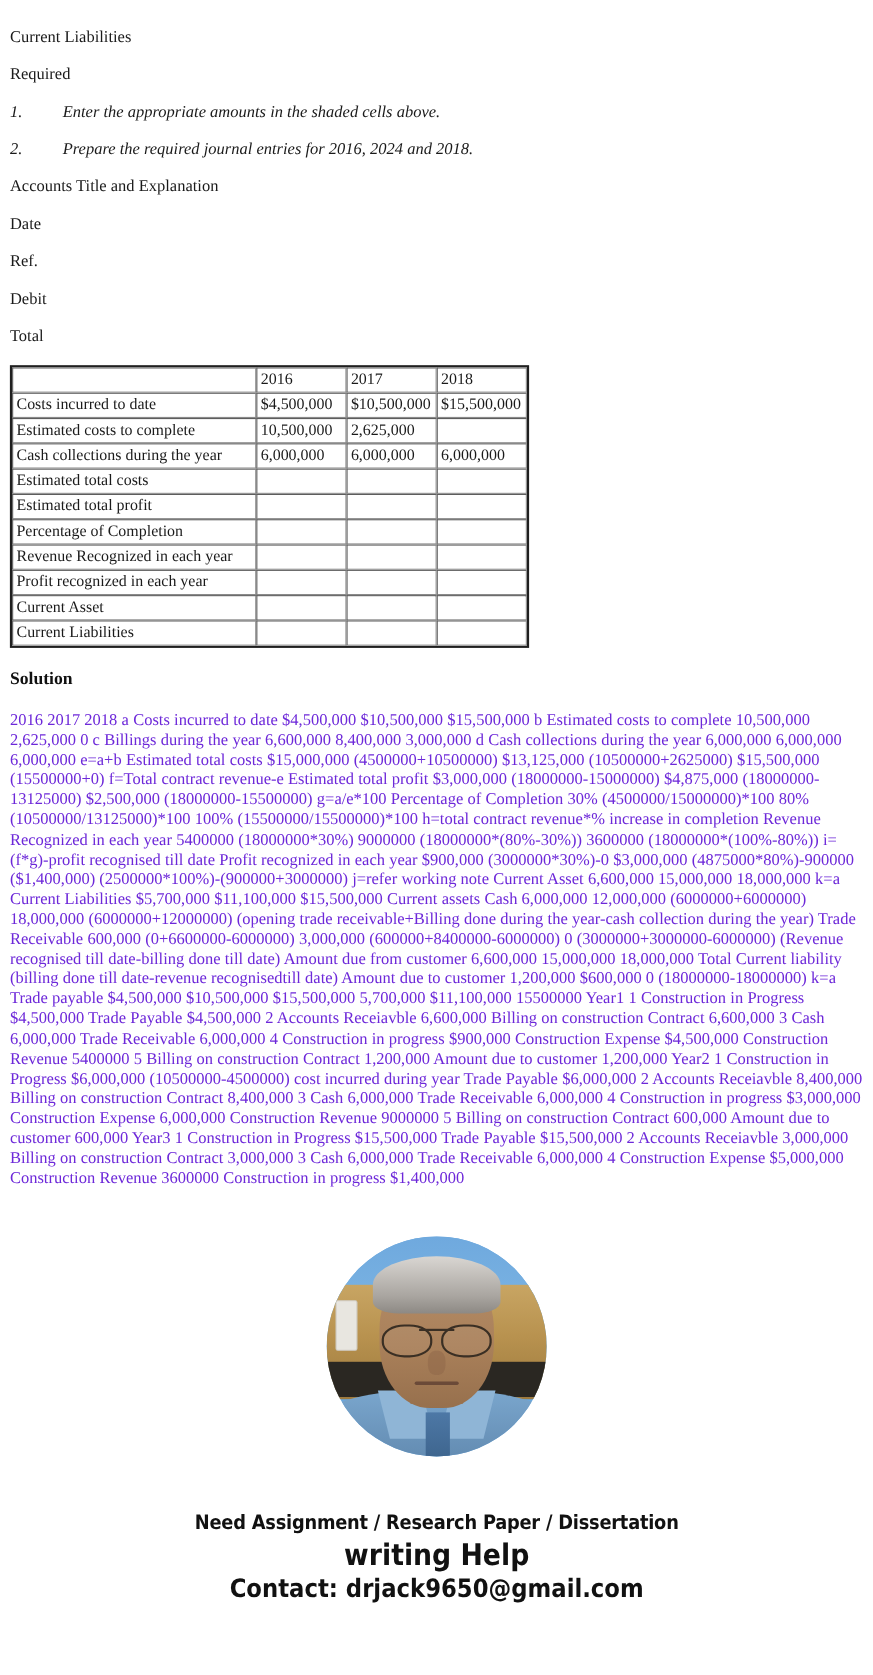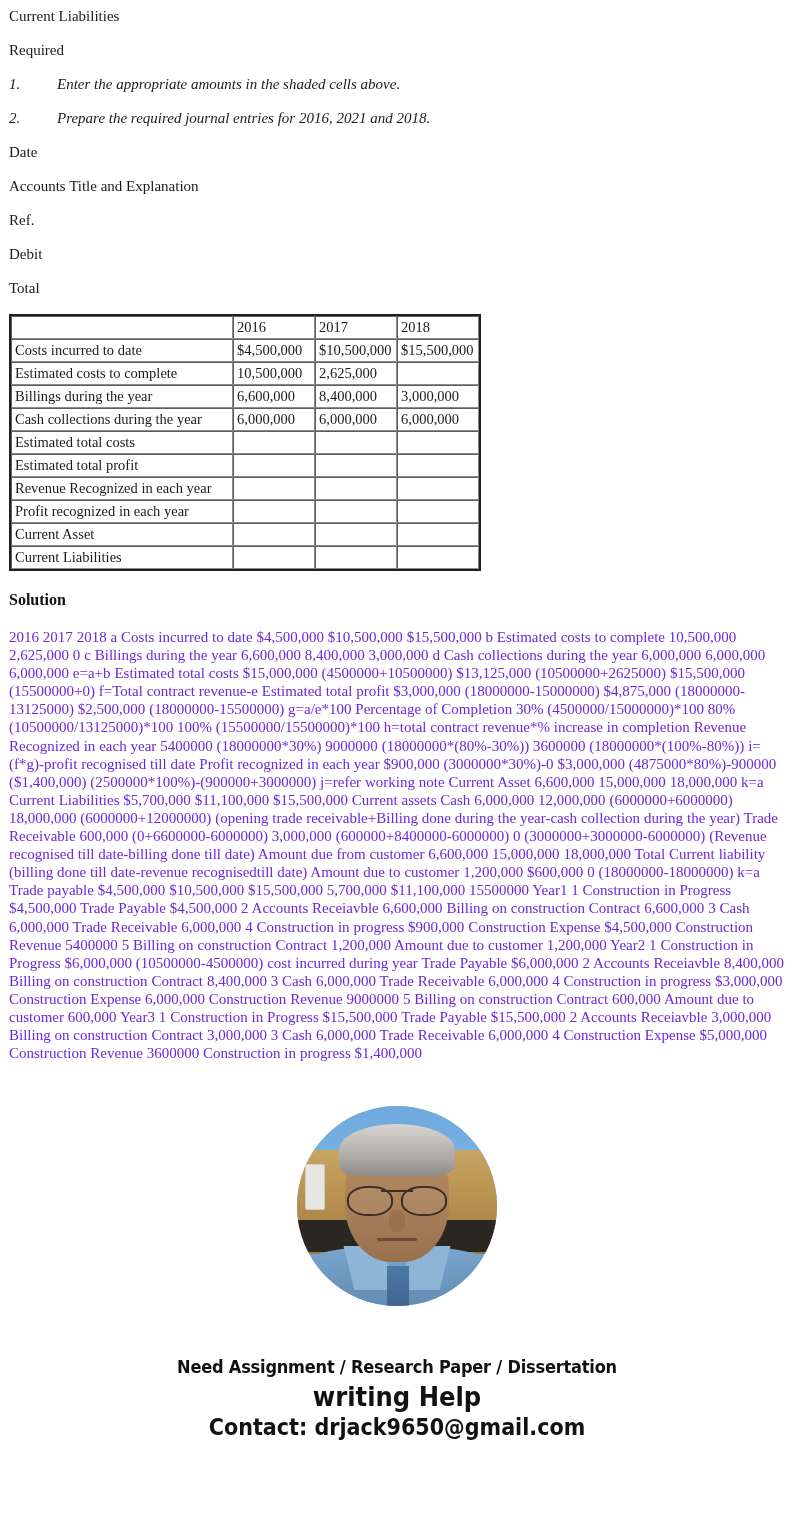--- a/index.html
+++ b/index.html
@@ -12,21 +12,21 @@
     width: 794px;
     min-height: 1523px;
     font-family: "Liberation Serif", "DejaVu Serif", serif;
     color: #1a1a1a;
     -webkit-font-smoothing: antialiased;
   }
 
   .page {
     width: 794px;
     box-sizing: border-box;
-    padding: 8px 9px 0 9px;
+    padding: 26px 9px 0 9px;
     position: relative;
   }
 
   
   .prose-line {
     font-size: 15px;
     line-height: 17px;
     margin: 0 0 17px 0;
     color: #1a1a1a;
   }
@@ -201,25 +201,25 @@
 <div class="page">
 
   <div>
     <p class="prose-line">Current Liabilities</p>
     <p class="prose-line">Required</p>
 
     <p class="prose-line numbered">
       <span class="num">1.</span><span>Enter the appropriate amounts in the shaded cells above.</span>
     </p>
     <p class="prose-line numbered">
-      <span class="num">2.</span><span>Prepare the required journal entries for 2016, 2021 and 2018.</span>
+      <span class="num">2.</span><span>Prepare the required journal entries for 2016, 2024 and 2018.</span>
     </p>
 
+    <p class="prose-line">Accounts Title and Explanation</p>
     <p class="prose-line">Date</p>
-    <p class="prose-line">Accounts Title and Explanation</p>
     <p class="prose-line">Ref.</p>
     <p class="prose-line">Debit</p>
     <p class="prose-line">Total</p>
   </div>
 
   <div class="table-wrap">
     <table class="data-table">
       <colgroup>
         <col class="c-label">
           <col class="c-yr">
@@ -239,39 +239,39 @@
           <td>$10,500,000</td>
           <td>$15,500,000</td>
         </tr>
         <tr>
           <td>Estimated costs to complete</td>
           <td>10,500,000</td>
           <td>2,625,000</td>
           <td></td>
         </tr>
         <tr>
-          <td>Billings during the year</td>
-          <td>6,600,000</td>
-          <td>8,400,000</td>
-          <td>3,000,000</td>
-        </tr>
-        <tr>
           <td>Cash collections during the year</td>
           <td>6,000,000</td>
           <td>6,000,000</td>
           <td>6,000,000</td>
         </tr>
         <tr>
           <td>Estimated total costs</td>
           <td></td>
           <td></td>
           <td></td>
         </tr>
         <tr>
           <td>Estimated total profit</td>
+          <td></td>
+          <td></td>
+          <td></td>
+        </tr>
+        <tr>
+          <td>Percentage of Completion</td>
           <td></td>
           <td></td>
           <td></td>
         </tr>
         <tr>
           <td>Revenue Recognized in each year</td>
           <td></td>
           <td></td>
           <td></td>
         </tr>

